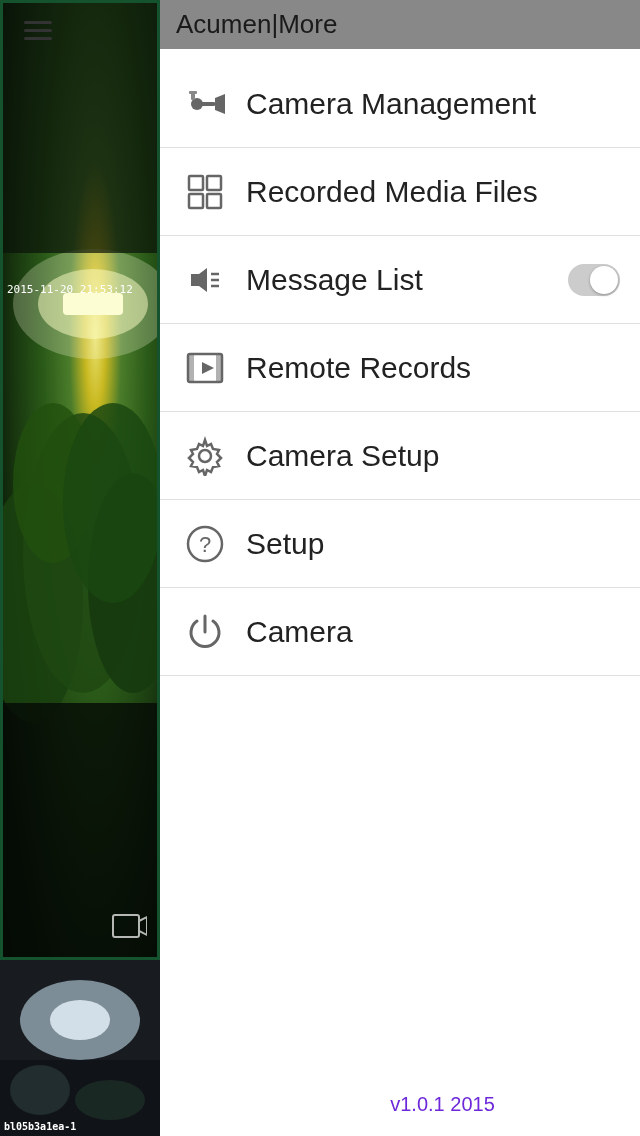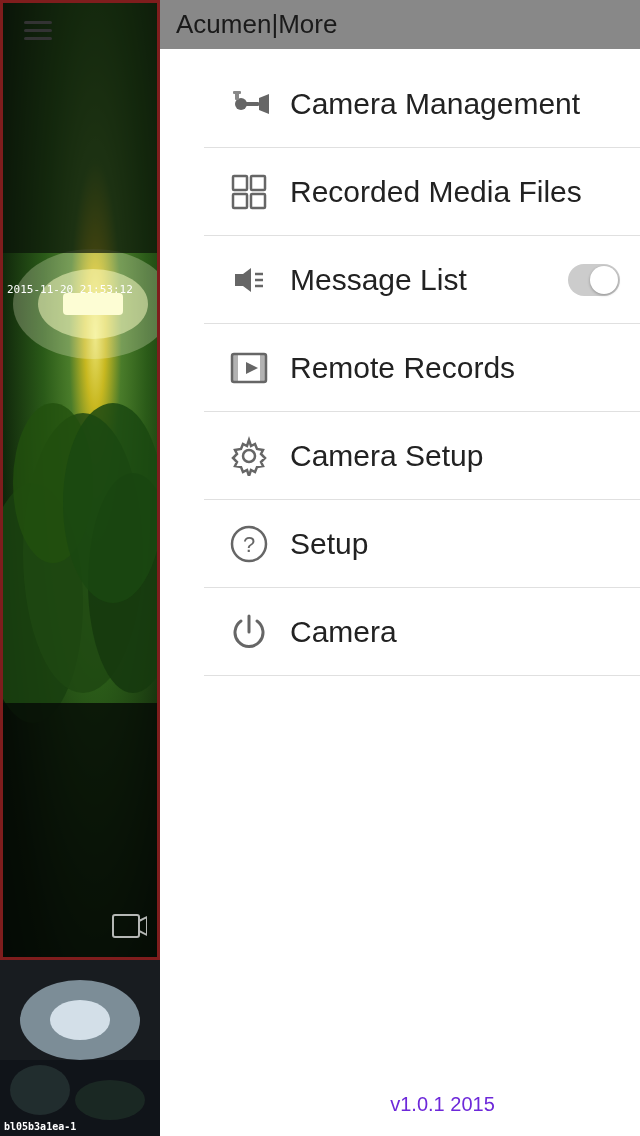--- a/index.html
+++ b/index.html
@@ -22,21 +22,21 @@
       background: #111;
       display: flex;
       flex-direction: column;
     }
 
     .camera-thumbnail-main {
       width: 160px;
       height: 960px;
       background: #7f1d1d;
       position: relative;
-      border: 3px solid #7f1d1d;
+      border: 3px solid #14532d;
       overflow: hidden;
     }
 
     .camera-thumbnail-main .timestamp {
       position: absolute;
       top: 280px;
       left: 4px;
       color: #fff;
       font-size: 11px;
       font-family: monospace;
@@ -138,21 +138,20 @@
       overflow-y: auto;
     }
 
     .menu-item {
       display: flex;
       align-items: center;
       padding: 7px 20px;
       border-bottom: 1px solid #e0e0e0;
       cursor: pointer;
       min-height: 88px;
-      margin-left: 44px;
     }
 
     .menu-icon {
       width: 50px;
       height: 50px;
       display: flex;
       align-items: center;
       justify-content: center;
       flex-shrink: 0;
       margin-right: 16px;

